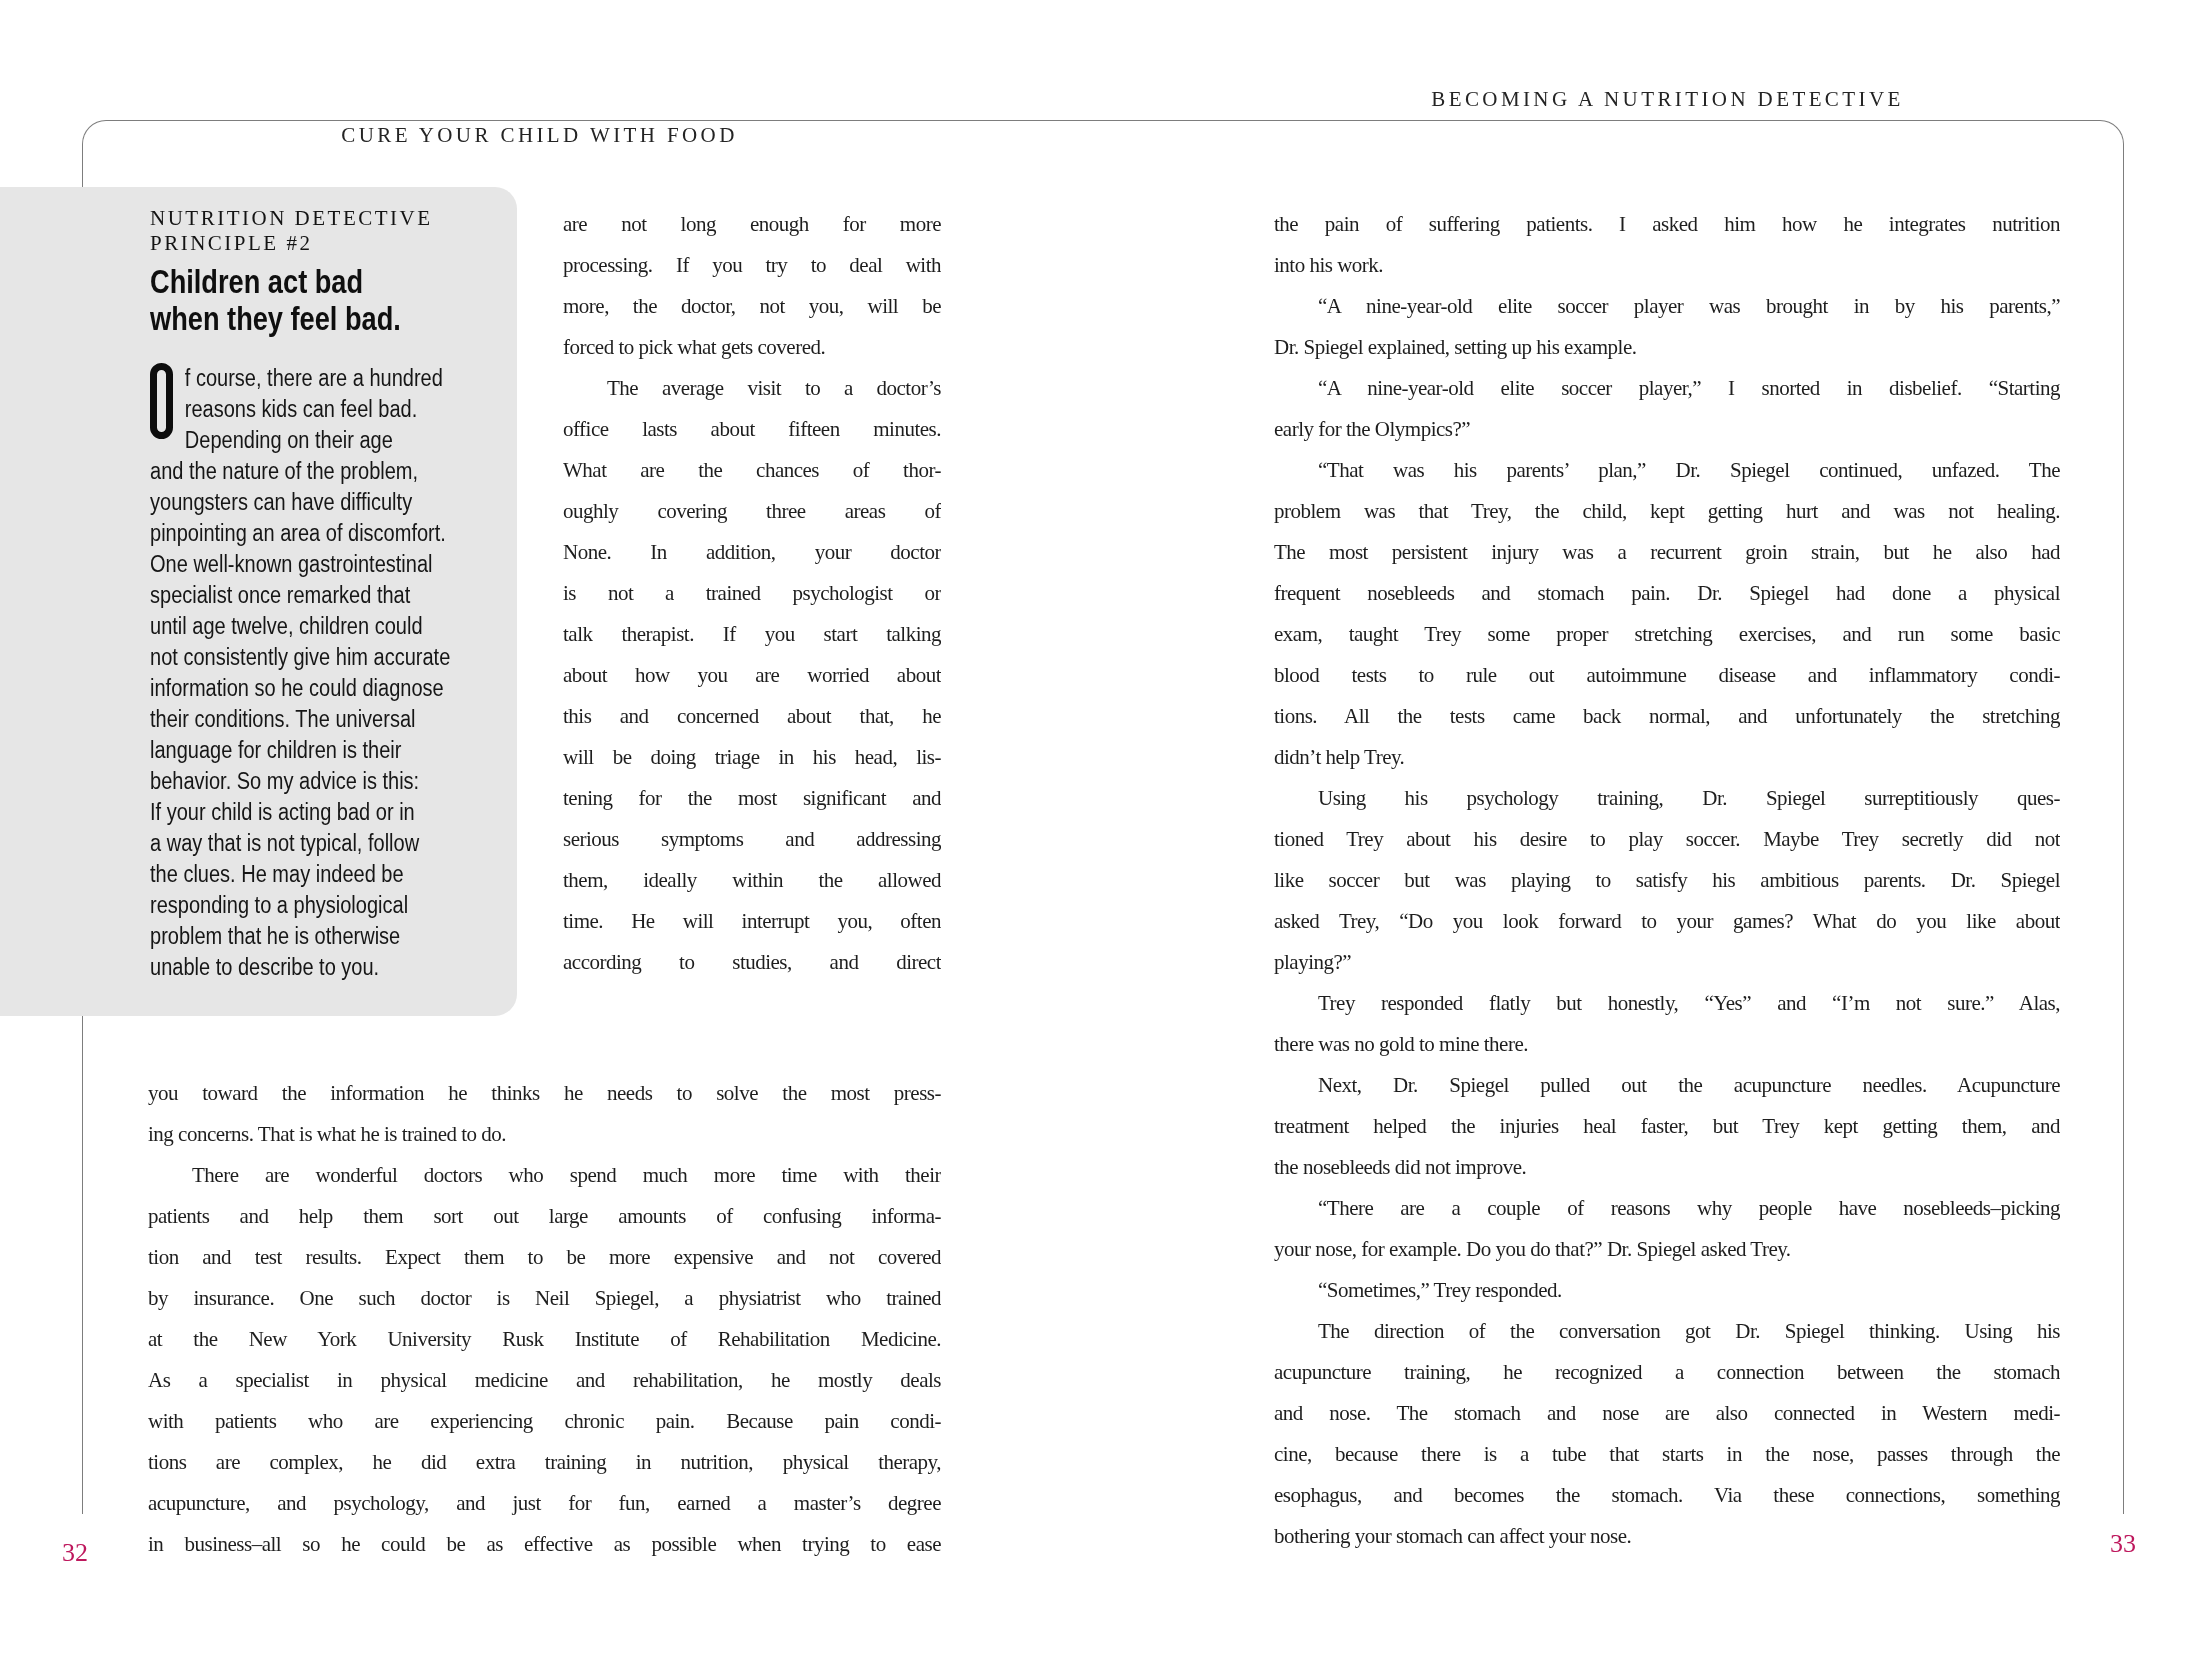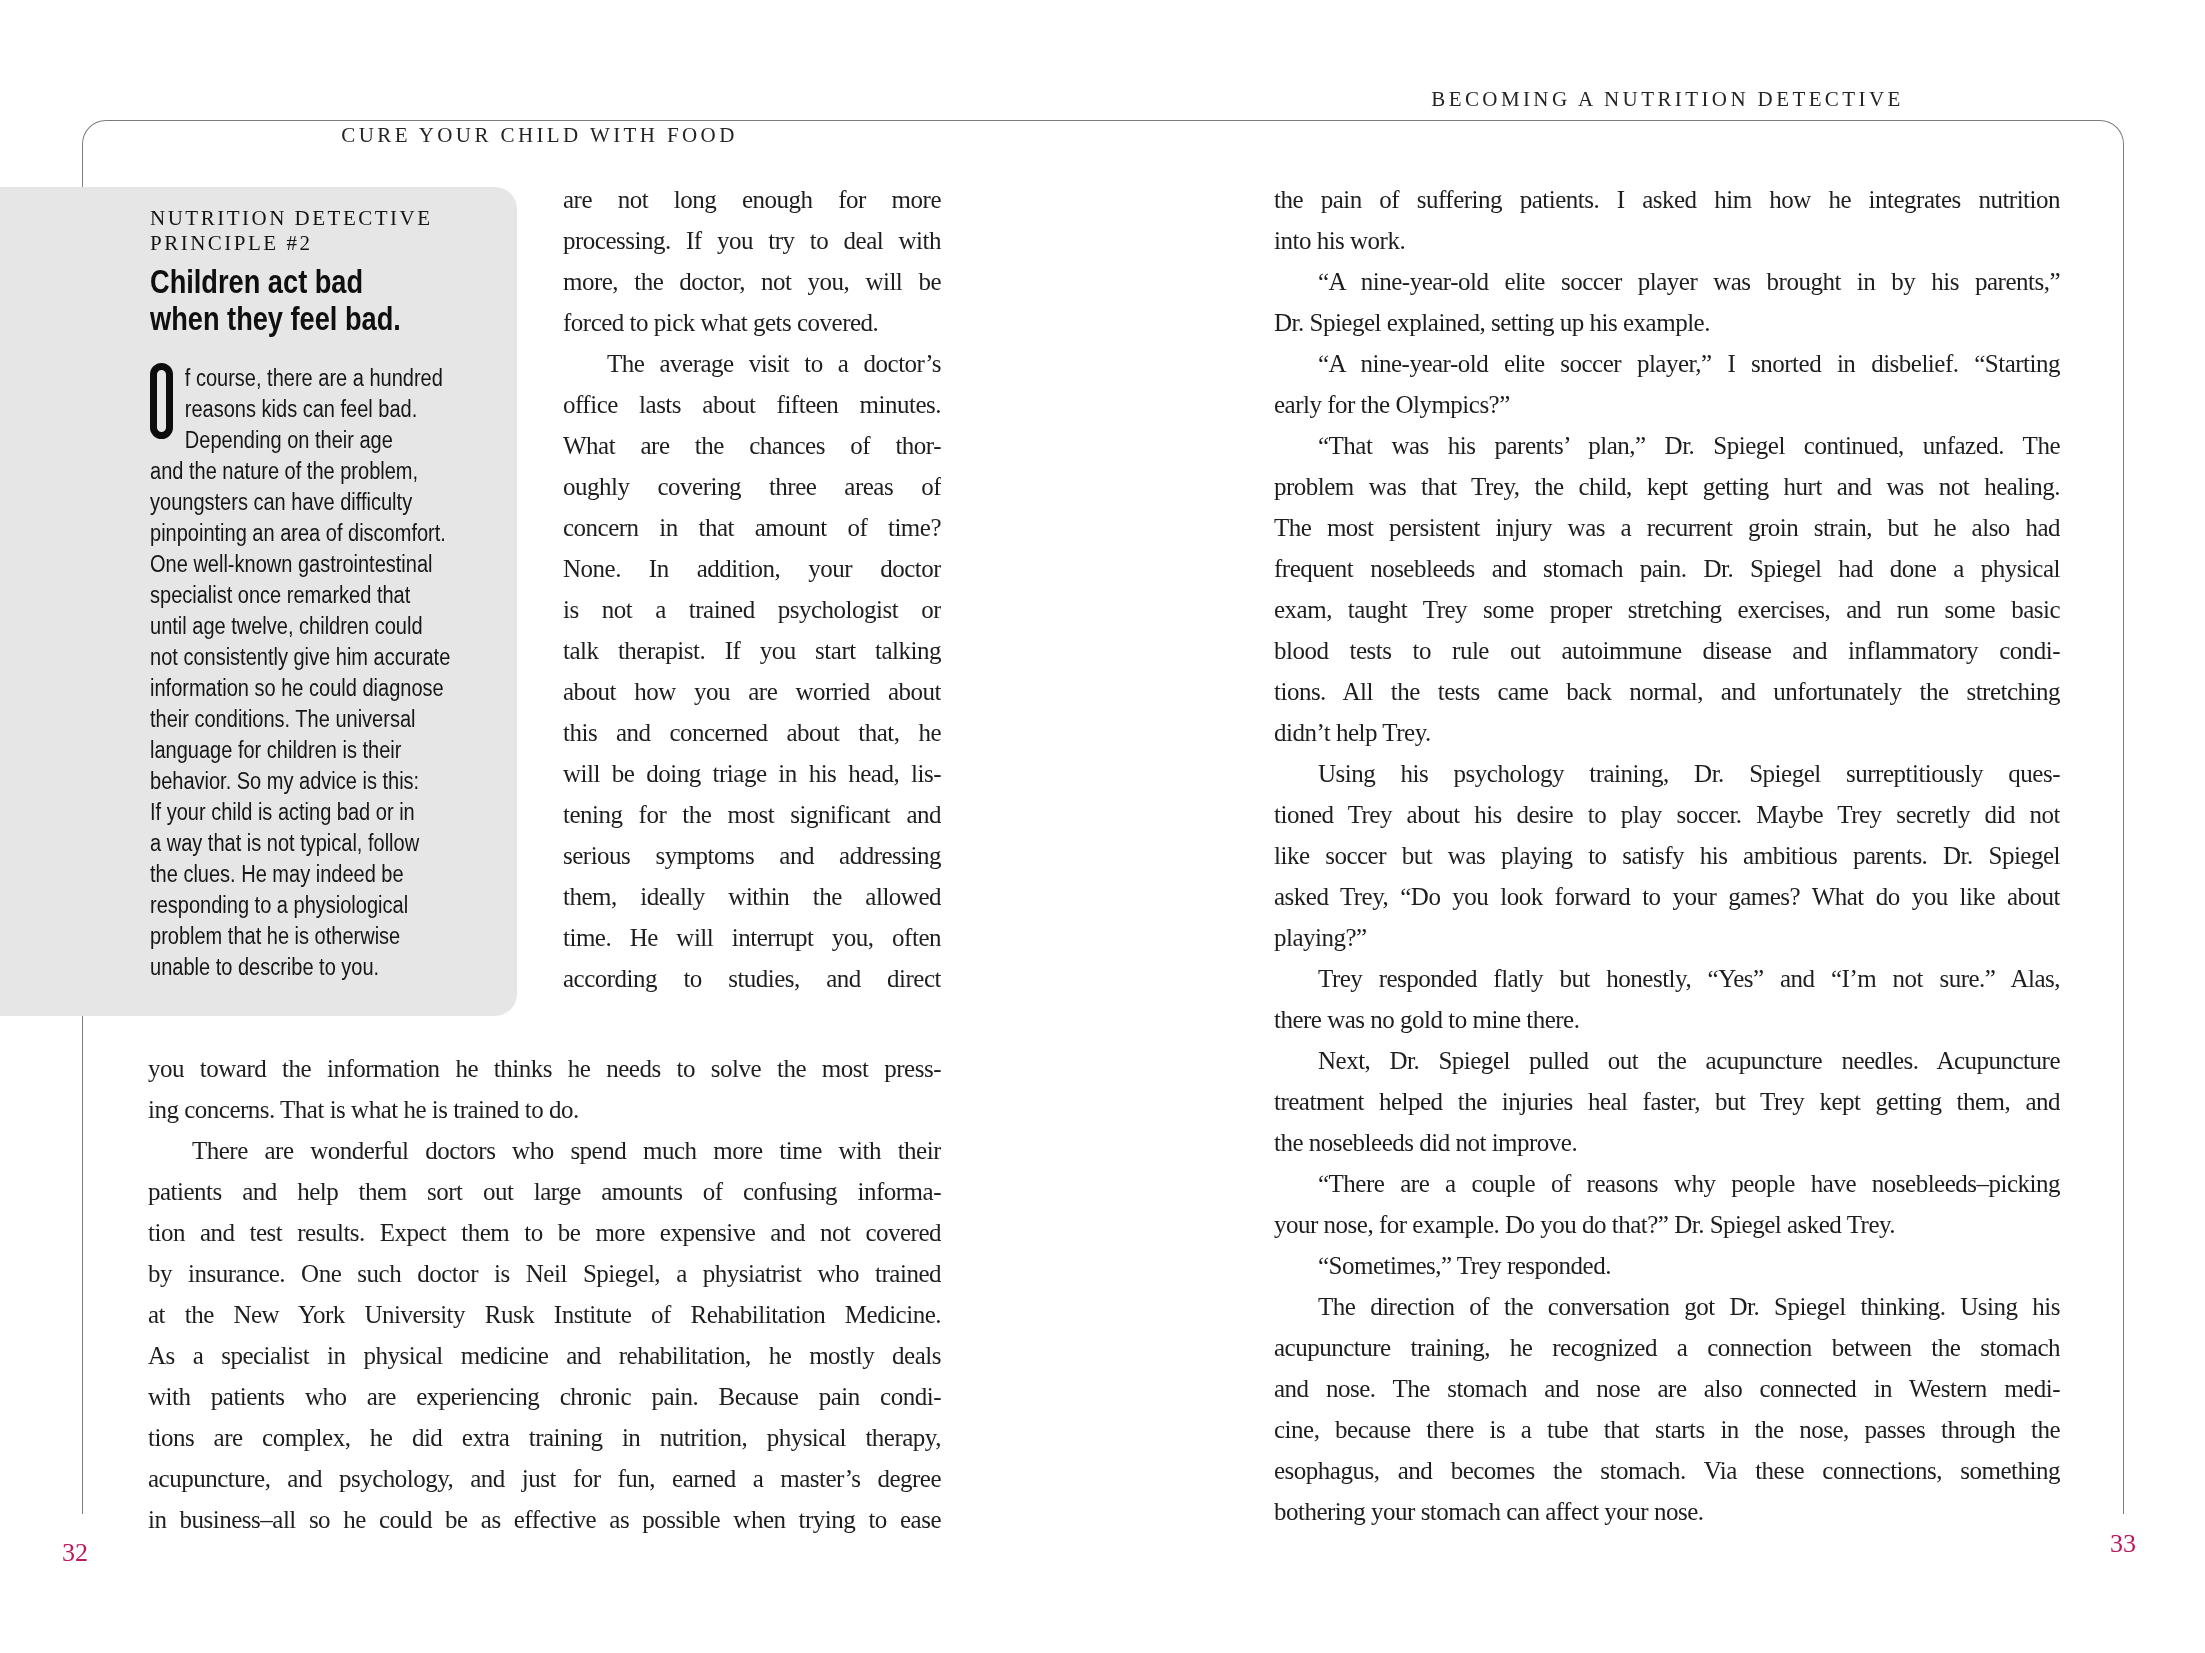--- a/index.html
+++ b/index.html
@@ -51,21 +51,21 @@
     font-size:23px;line-height:31px;color:#161616;
   }
   .sidebar-body .line{
     white-space:nowrap;
     transform:scaleX(0.87);transform-origin:0 50%;
   }
   .sidebar-body .line.pad{padding-left:40px;}
   
   .serif-lines{
     position:absolute;
-    font-size:25px;line-height:41px;letter-spacing:-0.5px;
+    font-size:21px;line-height:41px;letter-spacing:-0.5px;margin-top:25px;
   }
   .serif-lines .line{height:41px;overflow:hidden;}
   .serif-lines .line.j{text-align:justify;text-align-last:justify;}
   .serif-lines .line.ind{text-indent:44px;}
   #left-column{left:563px;top:179px;width:378px;}
   #left-bottom{left:148px;top:1048px;width:793px;}
   #right-column{left:1274px;top:179px;width:786px;}
   .pagenum{position:absolute;font-size:26px;color:#be185d;}
   #pagenum-left{left:62px;top:1538px;}
   #pagenum-right{left:2110px;top:1529px;}
@@ -117,21 +117,20 @@
 
 <div class="serif-lines" id="left-column">
     <div class="line j">are not long enough for more</div>
     <div class="line j">processing. If you try to deal with</div>
     <div class="line j">more, the doctor, not you, will be</div>
     <div class="line">forced to pick what gets covered.</div>
     <div class="line j ind">The average visit to a doctor’s</div>
     <div class="line j">office lasts about fifteen minutes.</div>
     <div class="line j">What are the chances of thor-</div>
     <div class="line j">oughly covering three areas of</div>
-    <div class="line j">concern in that amount of time?</div>
     <div class="line j">None. In addition, your doctor</div>
     <div class="line j">is not a trained psychologist or</div>
     <div class="line j">talk therapist. If you start talking</div>
     <div class="line j">about how you are worried about</div>
     <div class="line j">this and concerned about that, he</div>
     <div class="line j">will be doing triage in his head, lis-</div>
     <div class="line j">tening for the most significant and</div>
     <div class="line j">serious symptoms and addressing</div>
     <div class="line j">them, ideally within the allowed</div>
     <div class="line j">time. He will interrupt you, often</div>

